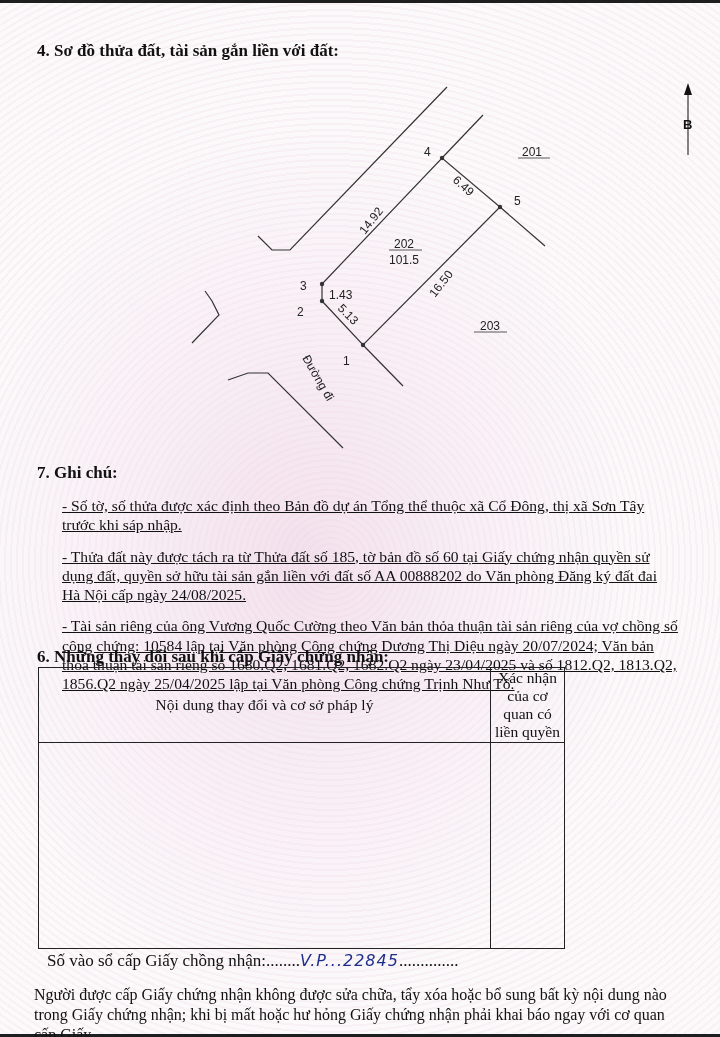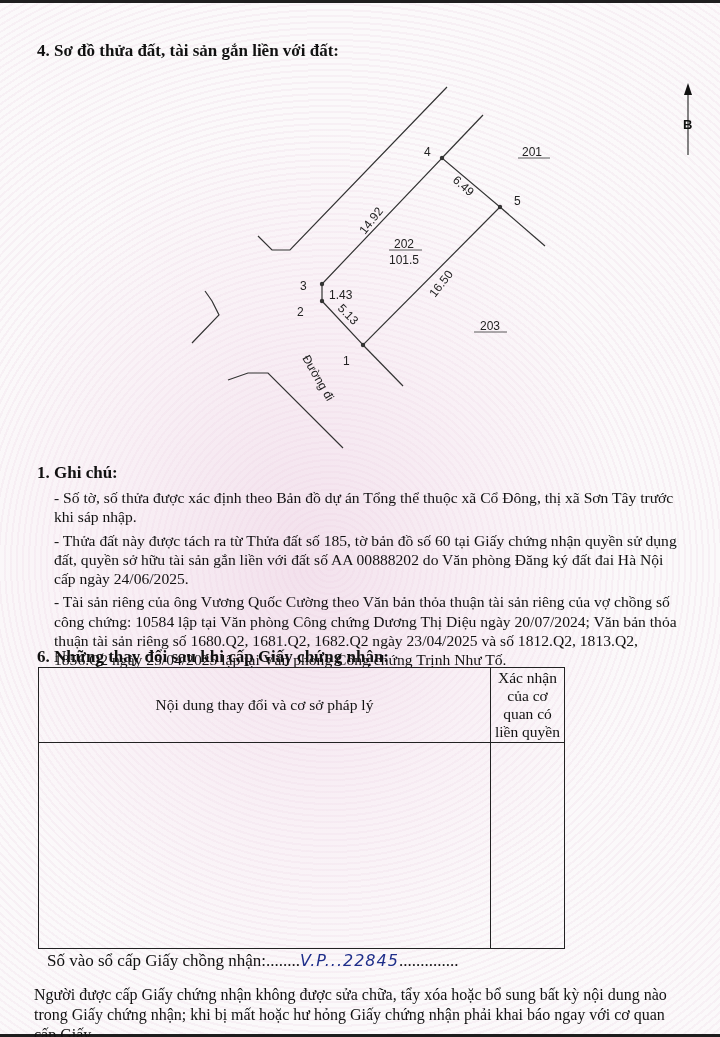--- a/index.html
+++ b/index.html
@@ -18,21 +18,21 @@
     }
     .h { position: absolute; font-weight: bold; font-size: 17px; }
     .sec4 { left: 37px; top: 38px; }
     .diagram { position: absolute; left: 0; top: 0; width: 720px; height: 460px; }
     .lbl { font-family: "Liberation Sans", "DejaVu Sans", sans-serif; font-size: 12px; fill: #222; }
     .sec5 { left: 37px; top: 460px; }
     .notes {
       position: absolute; left: 50px; top: 481px; width: 640px;
       font-size: 15.6px; line-height: 19.3px;
     }
-    .notes p { margin: 4px; }
+    .notes p { margin: 12px; text-decoration: underline; }
     .sec6 { left: 37px; top: 644px; }
     table.changes {
       position: absolute; left: 38px; top: 664px; width: 527px; height: 282px;
       border-collapse: collapse;
     }
     table.changes th, table.changes td { border: 1.6px solid #222; }
     table.changes th {
       font-weight: normal; font-size: 15.5px; line-height: 18px; height: 44px; vertical-align: middle;
     }
     .col1 { width: 449px; }
@@ -100,24 +100,24 @@
     <text class="lbl" x="389" y="261">101.5</text>
 
     <text class="lbl" x="522" y="153">201</text>
     <line x1="518" y1="155" x2="550" y2="155" stroke="#333" stroke-width="0.8"></line>
     <text class="lbl" x="480" y="327">203</text>
     <line x1="474" y1="329" x2="507" y2="329" stroke="#333" stroke-width="0.8"></line>
 
     <text class="lbl" x="0" y="0" transform="translate(302,355) rotate(60)">Đường đi</text>
   </svg>
 
-  <div class="h sec5">1. Ghi chú:</div>
+  <div class="h sec5">7. Ghi chú:</div>
   <div class="notes">
     <p>- Số tờ, số thửa được xác định theo Bản đồ dự án Tổng thể thuộc xã Cổ Đông, thị xã Sơn Tây trước khi sáp nhập.</p>
-    <p>- Thửa đất này được tách ra từ Thửa đất số 185, tờ bản đồ số 60 tại Giấy chứng nhận quyền sử dụng đất, quyền sở hữu tài sản gắn liền với đất số AA 00888202 do Văn phòng Đăng ký đất đai Hà Nội cấp ngày 24/06/2025.</p>
+    <p>- Thửa đất này được tách ra từ Thửa đất số 185, tờ bản đồ số 60 tại Giấy chứng nhận quyền sử dụng đất, quyền sở hữu tài sản gắn liền với đất số AA 00888202 do Văn phòng Đăng ký đất đai Hà Nội cấp ngày 24/08/2025.</p>
     <p>- Tài sản riêng của ông Vương Quốc Cường theo Văn bản thỏa thuận tài sản riêng của vợ chồng số công chứng: 10584 lập tại Văn phòng Công chứng Dương Thị Diệu ngày 20/07/2024; Văn bản thỏa thuận tài sản  riêng số 1680.Q2, 1681.Q2, 1682.Q2 ngày 23/04/2025 và số 1812.Q2, 1813.Q2, 1856.Q2 ngày 25/04/2025 lập tại Văn phòng Công chứng Trịnh Như Tố.</p>
   </div>
 
   <div class="h sec6">6. Những thay đổi sau khi cấp Giấy chứng nhận:</div>
   <table class="changes">
     <tbody>
         <tr>
       <th class="col1">Nội dung thay đổi và cơ sở pháp lý</th>
       <th>Xác nhận của cơ quan có liền quyền</th>
     </tr>

